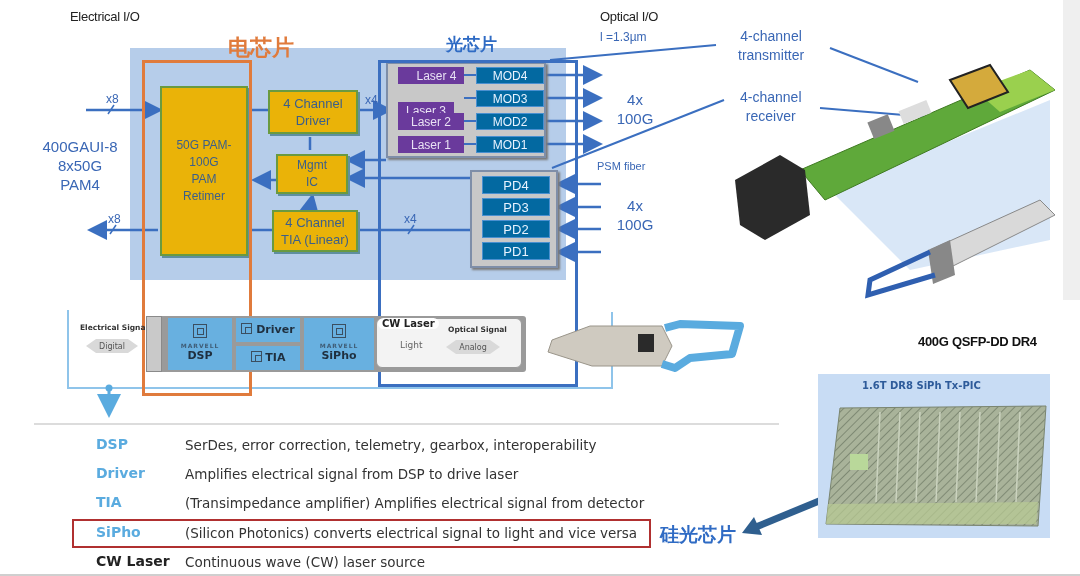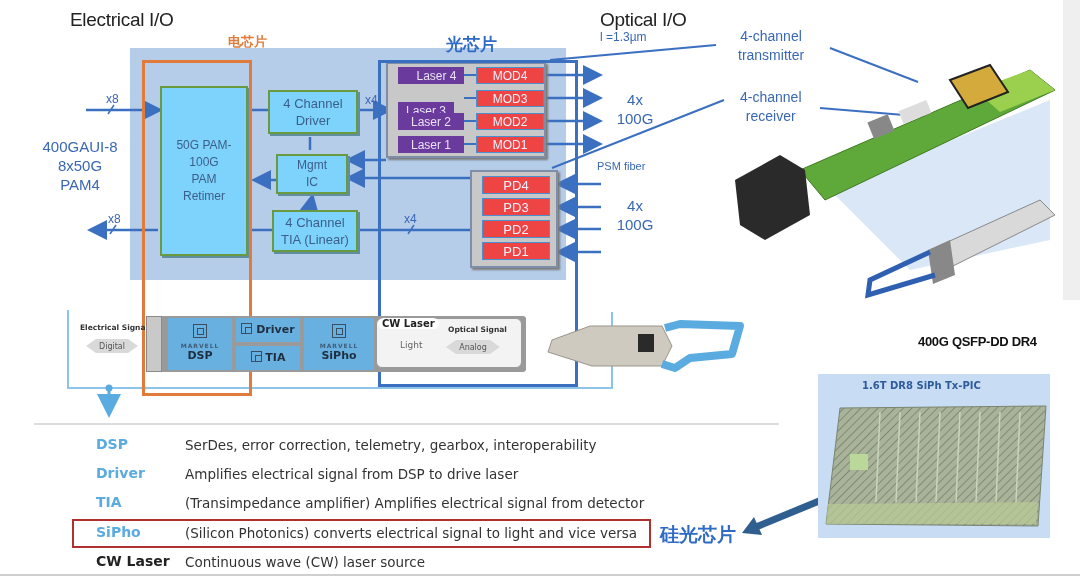--- a/index.html
+++ b/index.html
@@ -2,35 +2,35 @@
 <html><head>
 <meta charset="utf-8">
 <style>
   * { box-sizing: border-box; margin: 0; padding: 0; }
   html, body { width: 1080px; height: 576px; overflow: hidden; background: #ffffff; }
   body { position: relative; font-family: "Liberation Sans", sans-serif; }
   .abs { position: absolute; }
   .t { position: absolute; white-space: nowrap; }
 
   
-  .io-label { font-size: 19px; color: #222; letter-spacing: -0.3px; }
+  .io-label { font-size: 13px; color: #222; letter-spacing: -0.3px; }
   .wav { font-size: 12px; color: #3a67b5; }
-  .cn-orange { font-size: 13px; font-weight: bold; color: #e07b3c; font-family: "DejaVu Sans", sans-serif; }
+  .cn-orange { font-size: 22px; font-weight: bold; color: #e07b3c; font-family: "DejaVu Sans", sans-serif; }
   .cn-blue { font-size: 17px; font-weight: bold; color: #2f6bc4; font-family: "DejaVu Sans", sans-serif; }
   .blue-txt { color: #3a67b5; font-size: 15px; text-align: center; line-height: 19px; }
 
   
   .panel { left: 130px; top: 48px; width: 436px; height: 232px; background: #b6cdea; }
 
   
-  .g { position: absolute; background: #7dd3fc; border: 2px solid #6a9a40; box-shadow: 2px 2px 0 #5f8f9f; color: #3c5f8a; text-align: center; font-size: 13px; line-height: 17px; display: flex; align-items: center; justify-content: center; }
+  .g { position: absolute; background: #eab308; border: 2px solid #6a9a40; box-shadow: 2px 2px 0 #5f8f9f; color: #3c5f8a; text-align: center; font-size: 13px; line-height: 17px; display: flex; align-items: center; justify-content: center; }
 
   .gray-box { position: absolute; background: #c8c8c8; border: 2px solid #7e8ea8; box-shadow: 2px 2px 2px #7a7a7a; }
   .laser { position: absolute; background: #6a3a9c; color: #e9e2f4; font-size: 12px; display: flex; align-items: center; justify-content: center; }
-  .mod { position: absolute; background: #ef4444; border: 1px solid #4a90d0; color: #e8f3ff; font-size: 12px; display: flex; align-items: center; justify-content: center; }
+  .mod { position: absolute; background: #0369a1; border: 1px solid #4a90d0; color: #e8f3ff; font-size: 12px; display: flex; align-items: center; justify-content: center; }
 
   .orange-frame { left: 142px; top: 60px; width: 110px; height: 336px; border: 3px solid #e07b3c; }
   .blue-frame { left: 378px; top: 60px; width: 200px; height: 327px; border: 3px solid #3b6fc0; }
 
   
   .strip { left: 146px; top: 316px; width: 380px; height: 56px; background: #9a9a9a; border-radius: 3px; }
   .strip-left { position: absolute; left: 0; top: 0; width: 16px; height: 56px; background: #c9c9c9; border: 1px solid #8a8a8a; }
   .mblk { position: absolute; background: #68b0e0; color: #1f2f3f; font-weight: bold; font-family: "DejaVu Sans", sans-serif; text-align: center; }
   .marvell { font-size: 6px; letter-spacing: 1px; color: #3f5d77; font-weight: bold; }
   .chip-ic { display: inline-block; width: 14px; height: 14px; border: 1.5px solid #3b4e60; position: relative; }

